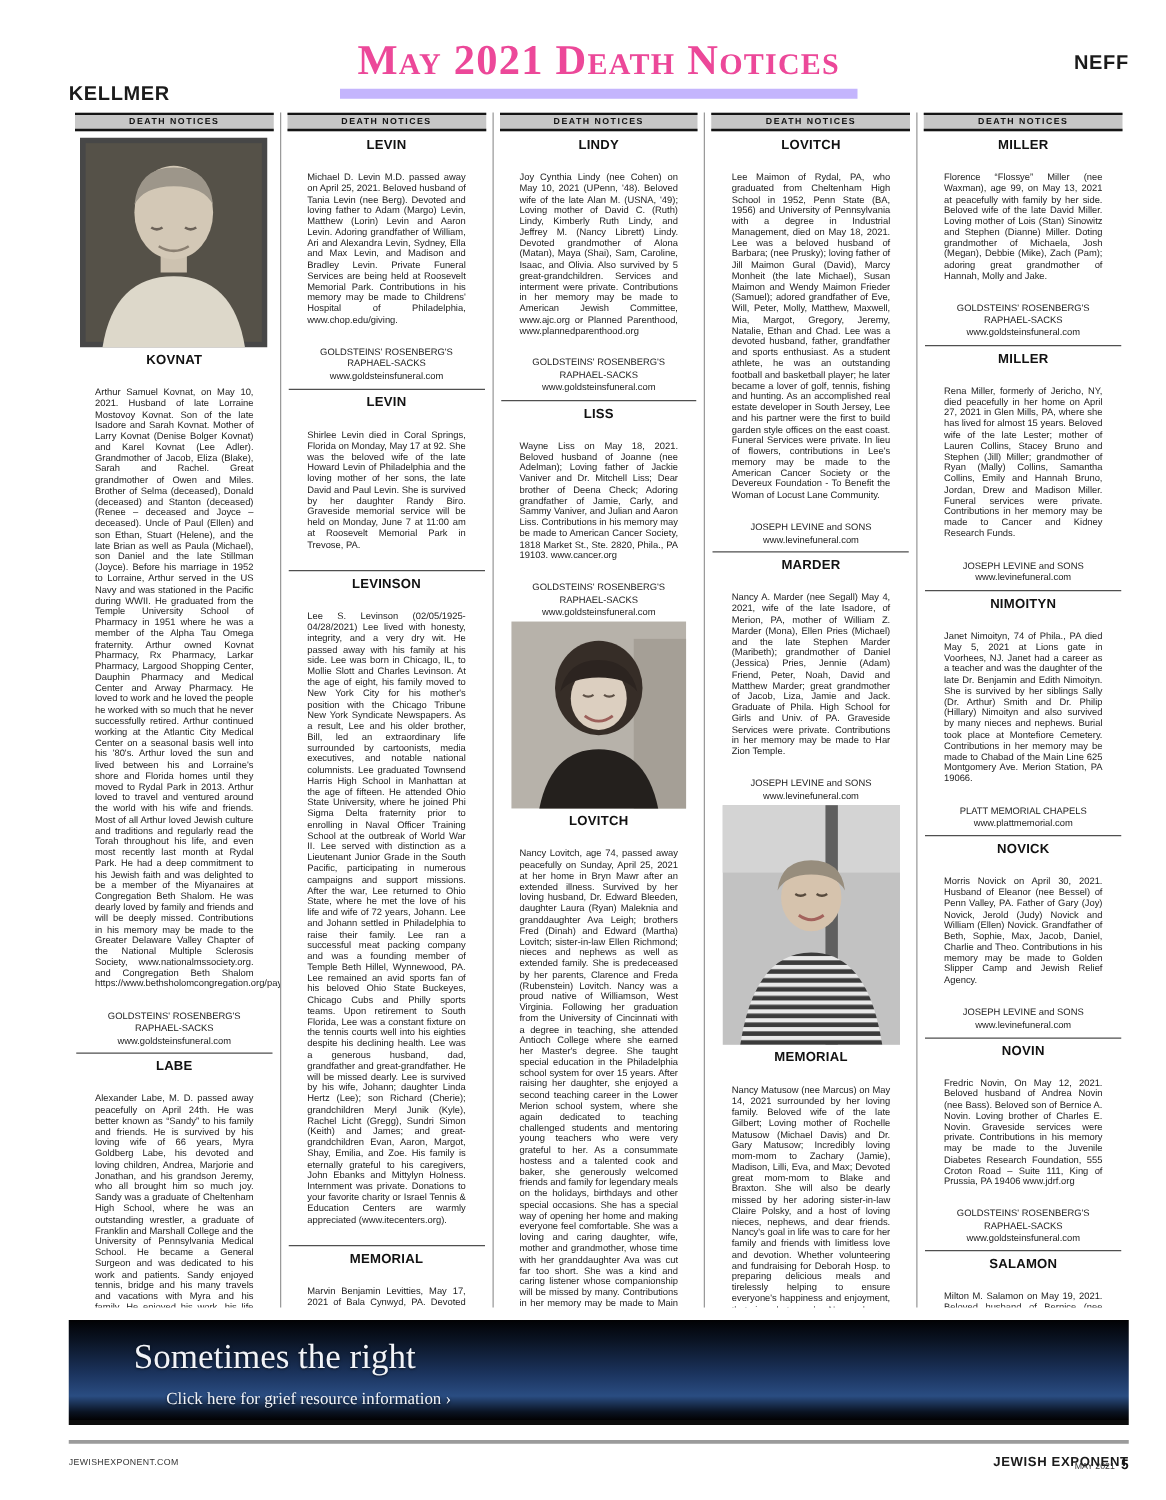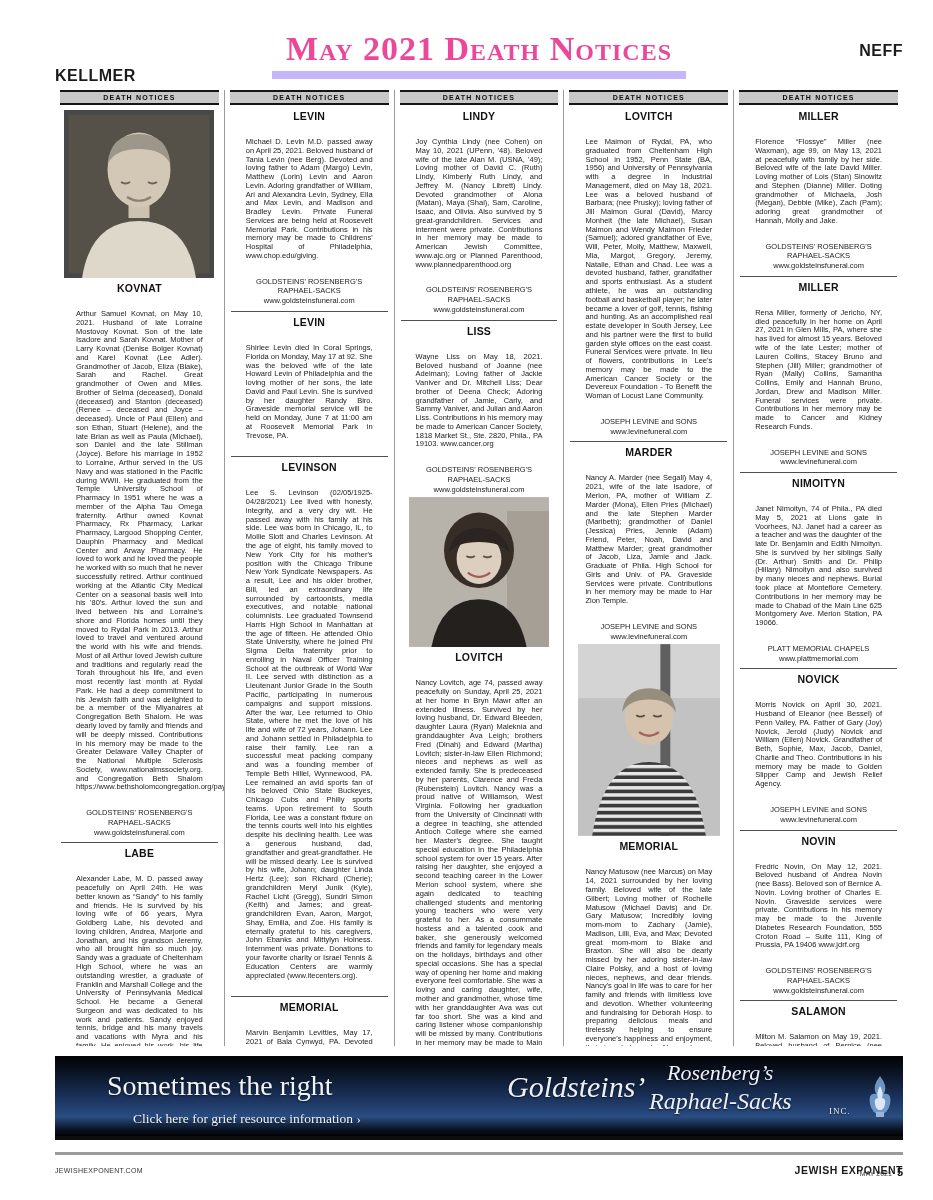--- a/index.html
+++ b/index.html
@@ -364,31 +364,20 @@
       <div class="sep"></div>
       <div class="box">HONOR THE MEMORY
 OF YOUR LOVED ONE...
 CALL 215-832-0749</div>
     </div>
   </div>
 
   <div class="ad">
     <div class="l1">Sometimes the right</div>
     <div class="l3">Click here for grief resource information  ›</div>
-    <div class="brand">
-      <span class="b1">Goldsteins’</span>
-      <span class="b2">Rosenberg’s</span>
-      <span class="b3">Raphael-Sacks</span>
-      <span class="b4">INC.</span>
-      <svg class="flame" width="26" height="44" viewBox="0 0 26 44">
-        <path d="M13 2 q8 10 4 18 q8 -2 6 10 q-2 10 -10 10 q-8 0 -10 -10 q-2 -12 6 -10 q-4 -8 4 -18 Z" fill="#7fa8d9" opacity="0.85"></path>
-        <path d="M13 12 q4 7 2 12 q4 0 3 6 q-1 6 -5 6 q-4 0 -5 -6 q-1 -6 3 -6 q-2 -5 2 -12 Z" fill="#dce8f7"></path>
-        <rect x="9" y="38" width="8" height="5" fill="#9db6d6"></rect>
-      </svg>
-    </div>
   </div>
 
   <div class="footer-rule"></div>
   <div class="footer-row">
     <span class="f-left">JEWISHEXPONENT.COM</span>
     <span class="f-center">JEWISH EXPONENT</span>
     <span class="f-right">
       <span>MAY 2021</span><span class="pn">5</span>
     </span>
   </div>

